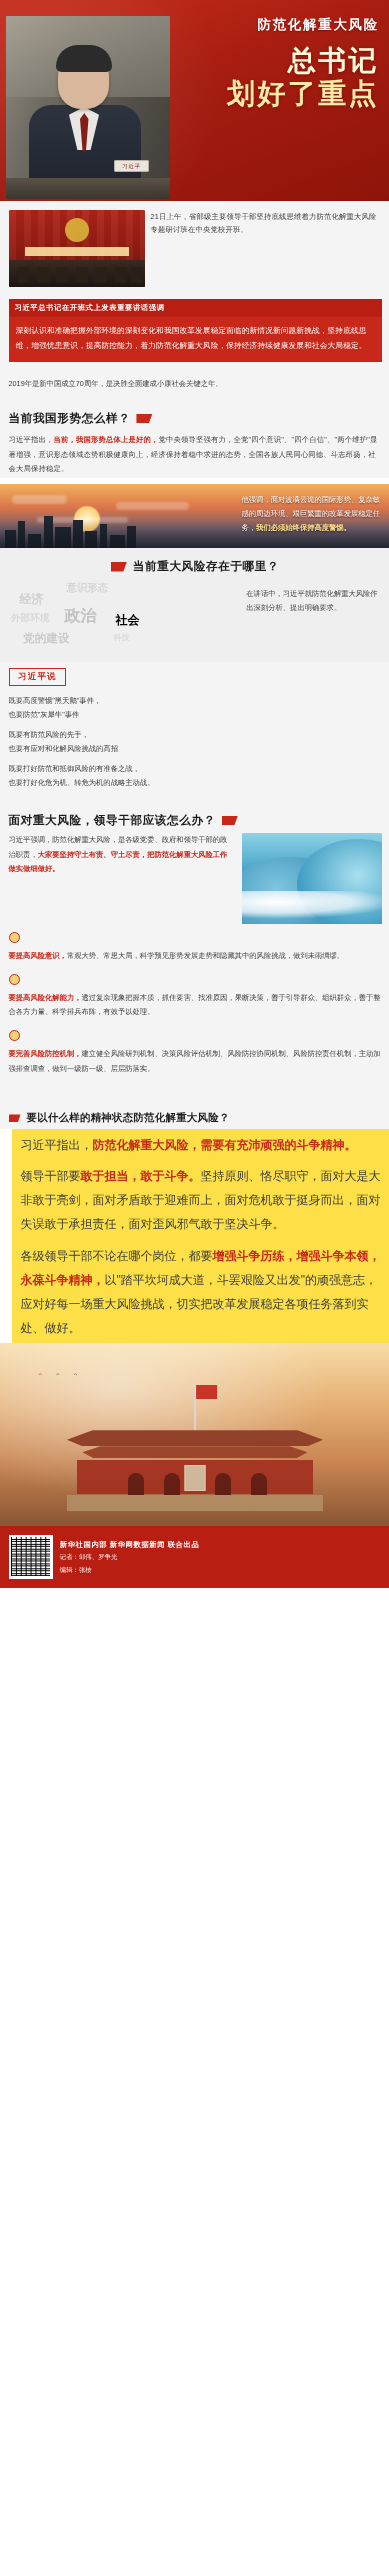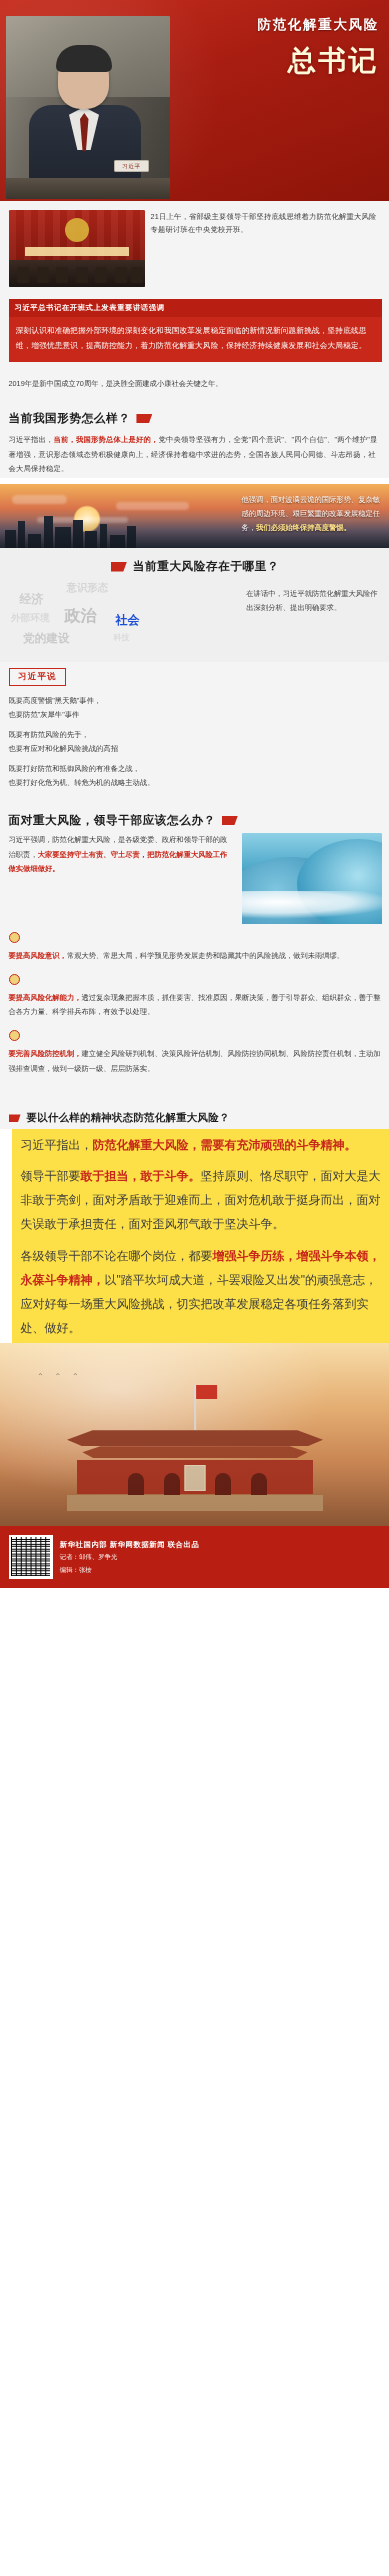--- a/index.html
+++ b/index.html
@@ -237,20 +237,21 @@
       <div class="hf-tie"></div>
       <div class="hf-head"></div>
       <div class="hf-hair"></div>
       <div class="hf-desk"></div>
       <div class="hf-name">习近平</div>
     </div>
     <div class="hero-title-wrap">
       <div class="hero-kicker">防范化解重大风险</div>
       <div class="hero-main">
         <span>总书记</span>
+        <span class="l2">划好了重点</span>
       </div>
     </div>
   </div>
 
   <div class="news">
     <div class="news-photo">
       <div class="np-wall"></div>
       <div class="np-emblem"></div>
       <div class="np-banner"></div>
       <div class="np-seats"></div>
@@ -306,21 +307,21 @@
   <div class="risk-sec">
     <div class="risk-head">
       <div class="flag"></div>
       <div class="sec-title">当前重大风险存在于哪里？</div>
     </div>
     <div class="cloud" id="word-cloud">
         <span class="cw" style="left: 11px; top: 11px; font-size: 12px; color: rgb(207, 207, 207);">经济</span>
         <span class="cw" style="left: 58px; top: 1.2px; font-size: 10.4px; color: rgb(214, 214, 214);">意识形态</span>
         <span class="cw" style="left: 2.4px; top: 32px; font-size: 9.7px; color: rgb(217, 217, 217);">外部环境</span>
         <span class="cw" style="left: 56px; top: 25.6px; font-size: 16px; color: rgb(194, 194, 194);">政治</span>
-        <span class="cw" style="left: 107px; top: 32px; font-size: 12px; color: #1d4ed8;">社会</span>
+        <span class="cw" style="left: 107px; top: 32px; font-size: 12px; color: #000000;">社会</span>
         <span class="cw" style="left: 105px; top: 52px; font-size: 8px; color: rgb(220, 220, 220);">科技</span>
         <span class="cw" style="left: 14.6px; top: 51px; font-size: 11.6px; color: rgb(203, 203, 203);">党的建设</span>
       </div>
     <div class="risk-note">在讲话中，习近平就防范化解重大风险作出深刻分析、提出明确要求。</div>
   </div>
 
   <div class="xisays">
     <div class="xs-title">习近平说</div>
     <div class="xs-line">既要高度警惕"黑天鹅"事件，</div>
     <div class="xs-line">也要防范"灰犀牛"事件</div>

